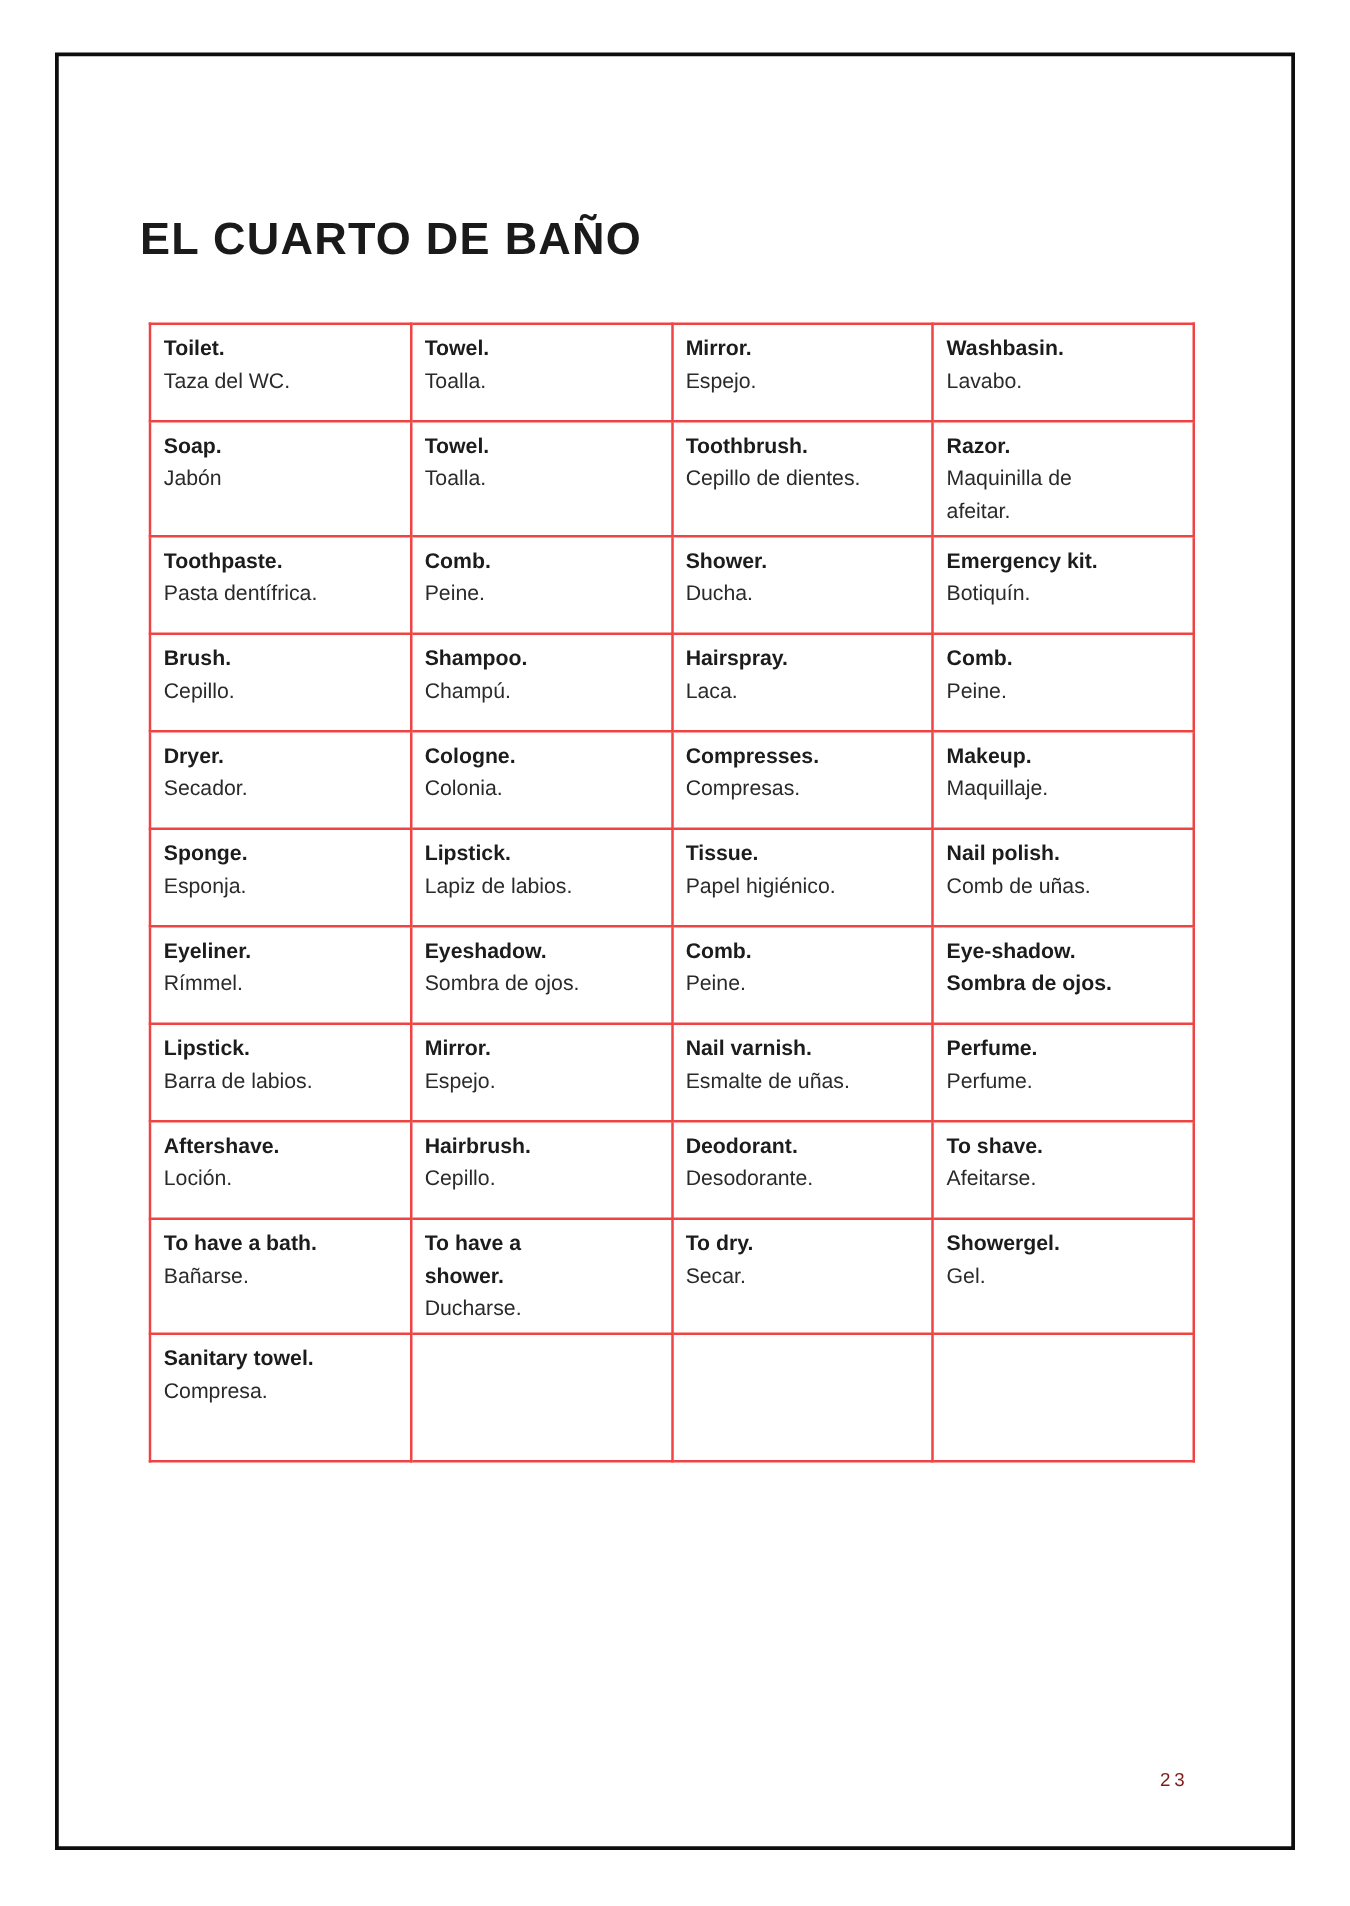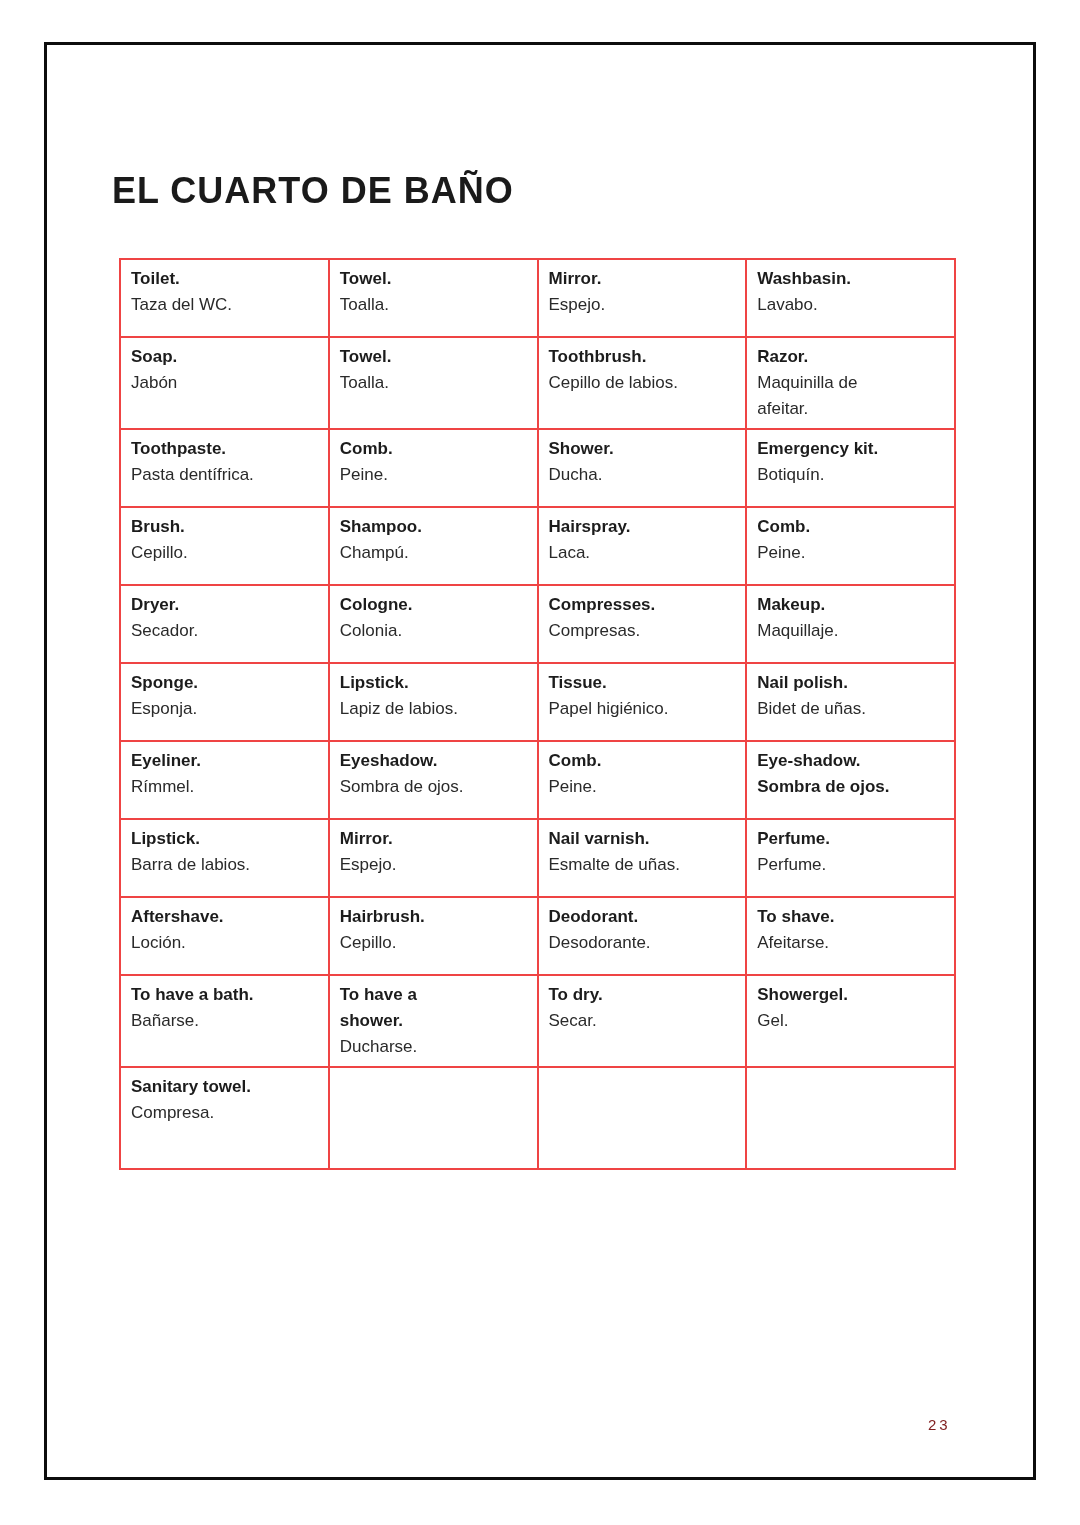--- a/index.html
+++ b/index.html
@@ -80,21 +80,21 @@
     <tbody id="vocab-body">
         <tr>
           <td><div class="term-en">Toilet.</div><div class="term-es">Taza del WC.</div></td>
           <td><div class="term-en">Towel.</div><div class="term-es">Toalla.</div></td>
           <td><div class="term-en">Mirror.</div><div class="term-es">Espejo.</div></td>
           <td><div class="term-en">Washbasin.</div><div class="term-es">Lavabo.</div></td>
         </tr>
         <tr>
           <td><div class="term-en">Soap.</div><div class="term-es">Jabón</div></td>
           <td><div class="term-en">Towel.</div><div class="term-es">Toalla.</div></td>
-          <td><div class="term-en">Toothbrush.</div><div class="term-es">Cepillo de labios.</div></td>
+          <td><div class="term-en">Toothbrush.</div><div class="term-es">Cepillo de dientes.</div></td>
           <td><div class="term-en">Razor.</div><div class="term-es">Maquinilla de
 afeitar.</div></td>
         </tr>
         <tr>
           <td><div class="term-en">Toothpaste.</div><div class="term-es">Pasta dentífrica.</div></td>
           <td><div class="term-en">Comb.</div><div class="term-es">Peine.</div></td>
           <td><div class="term-en">Shower.</div><div class="term-es">Ducha.</div></td>
           <td><div class="term-en">Emergency kit.</div><div class="term-es">Botiquín.</div></td>
         </tr>
         <tr>
@@ -106,21 +106,21 @@
         <tr>
           <td><div class="term-en">Dryer.</div><div class="term-es">Secador.</div></td>
           <td><div class="term-en">Cologne.</div><div class="term-es">Colonia.</div></td>
           <td><div class="term-en">Compresses.</div><div class="term-es">Compresas.</div></td>
           <td><div class="term-en">Makeup.</div><div class="term-es">Maquillaje.</div></td>
         </tr>
         <tr>
           <td><div class="term-en">Sponge.</div><div class="term-es">Esponja.</div></td>
           <td><div class="term-en">Lipstick.</div><div class="term-es">Lapiz de labios.</div></td>
           <td><div class="term-en">Tissue.</div><div class="term-es">Papel higiénico.</div></td>
-          <td><div class="term-en">Nail polish.</div><div class="term-es">Bidet de uñas.</div></td>
+          <td><div class="term-en">Nail polish.</div><div class="term-es">Comb de uñas.</div></td>
         </tr>
         <tr>
           <td><div class="term-en">Eyeliner.</div><div class="term-es">Rímmel.</div></td>
           <td><div class="term-en">Eyeshadow.</div><div class="term-es">Sombra de ojos.</div></td>
           <td><div class="term-en">Comb.</div><div class="term-es">Peine.</div></td>
           <td><div class="term-en">Eye-shadow.</div><div class="term-es bold">Sombra de ojos.</div></td>
         </tr>
         <tr>
           <td><div class="term-en">Lipstick.</div><div class="term-es">Barra de labios.</div></td>
           <td><div class="term-en">Mirror.</div><div class="term-es">Espejo.</div></td>

